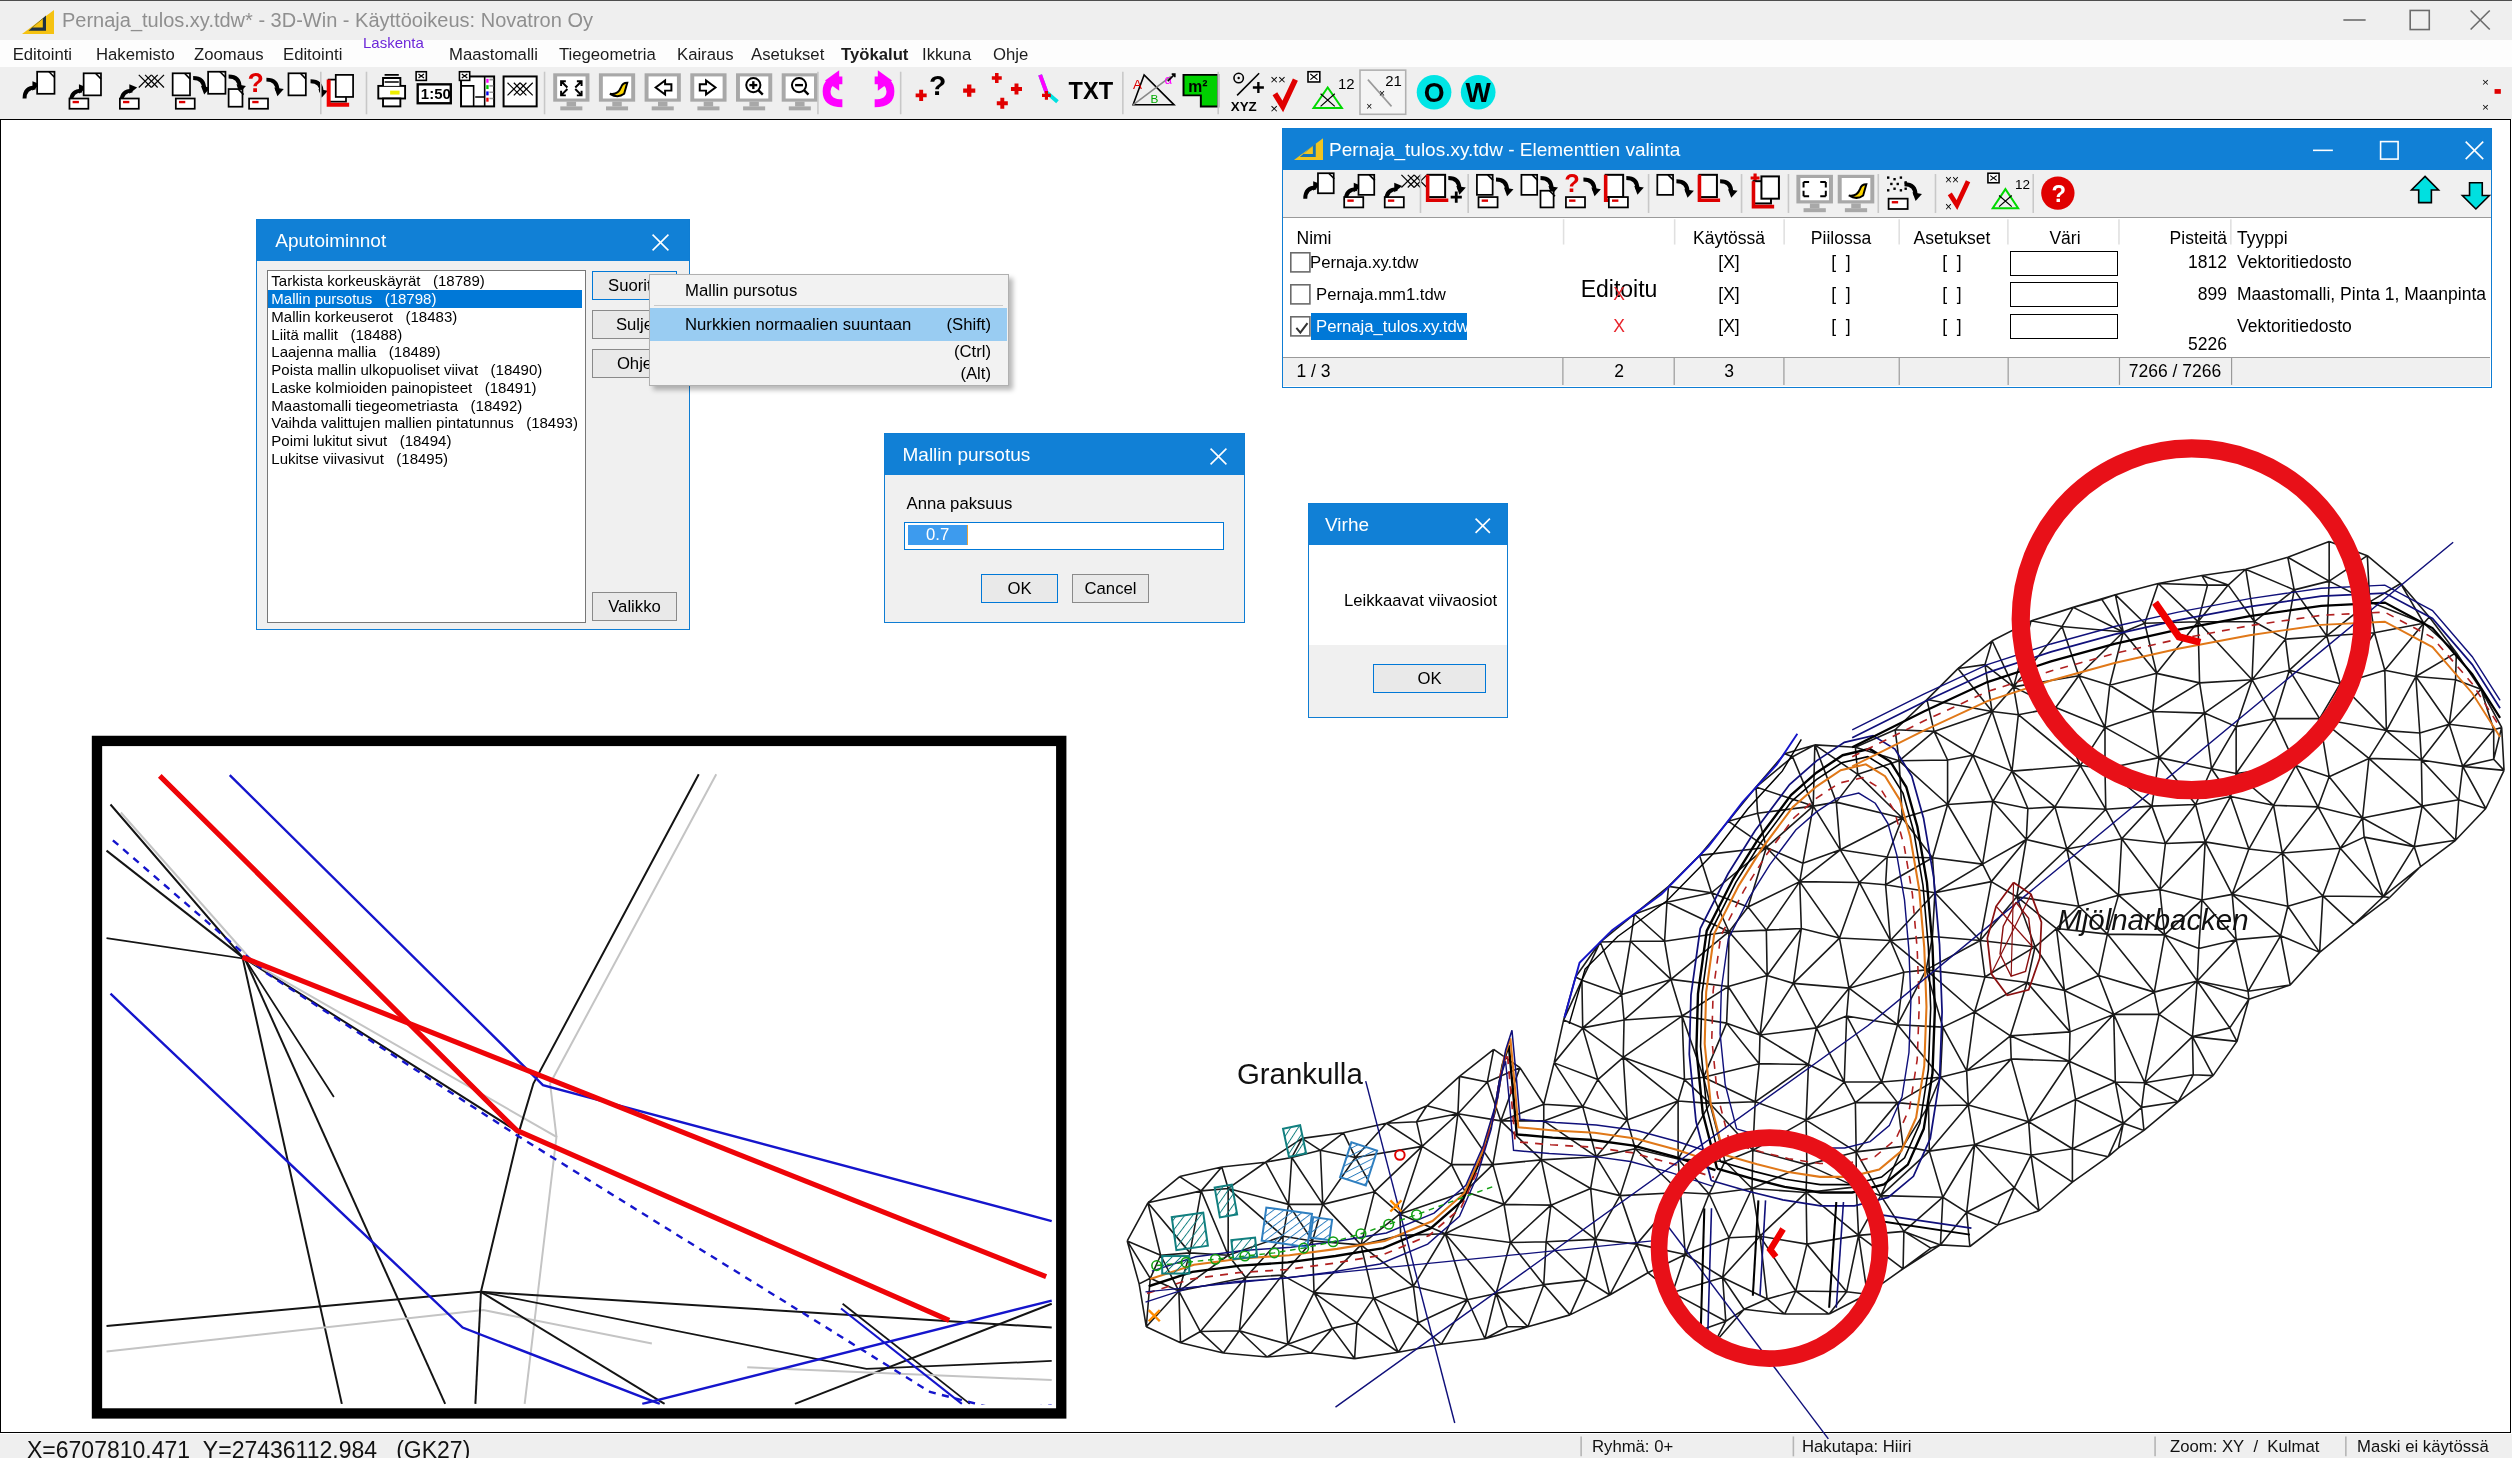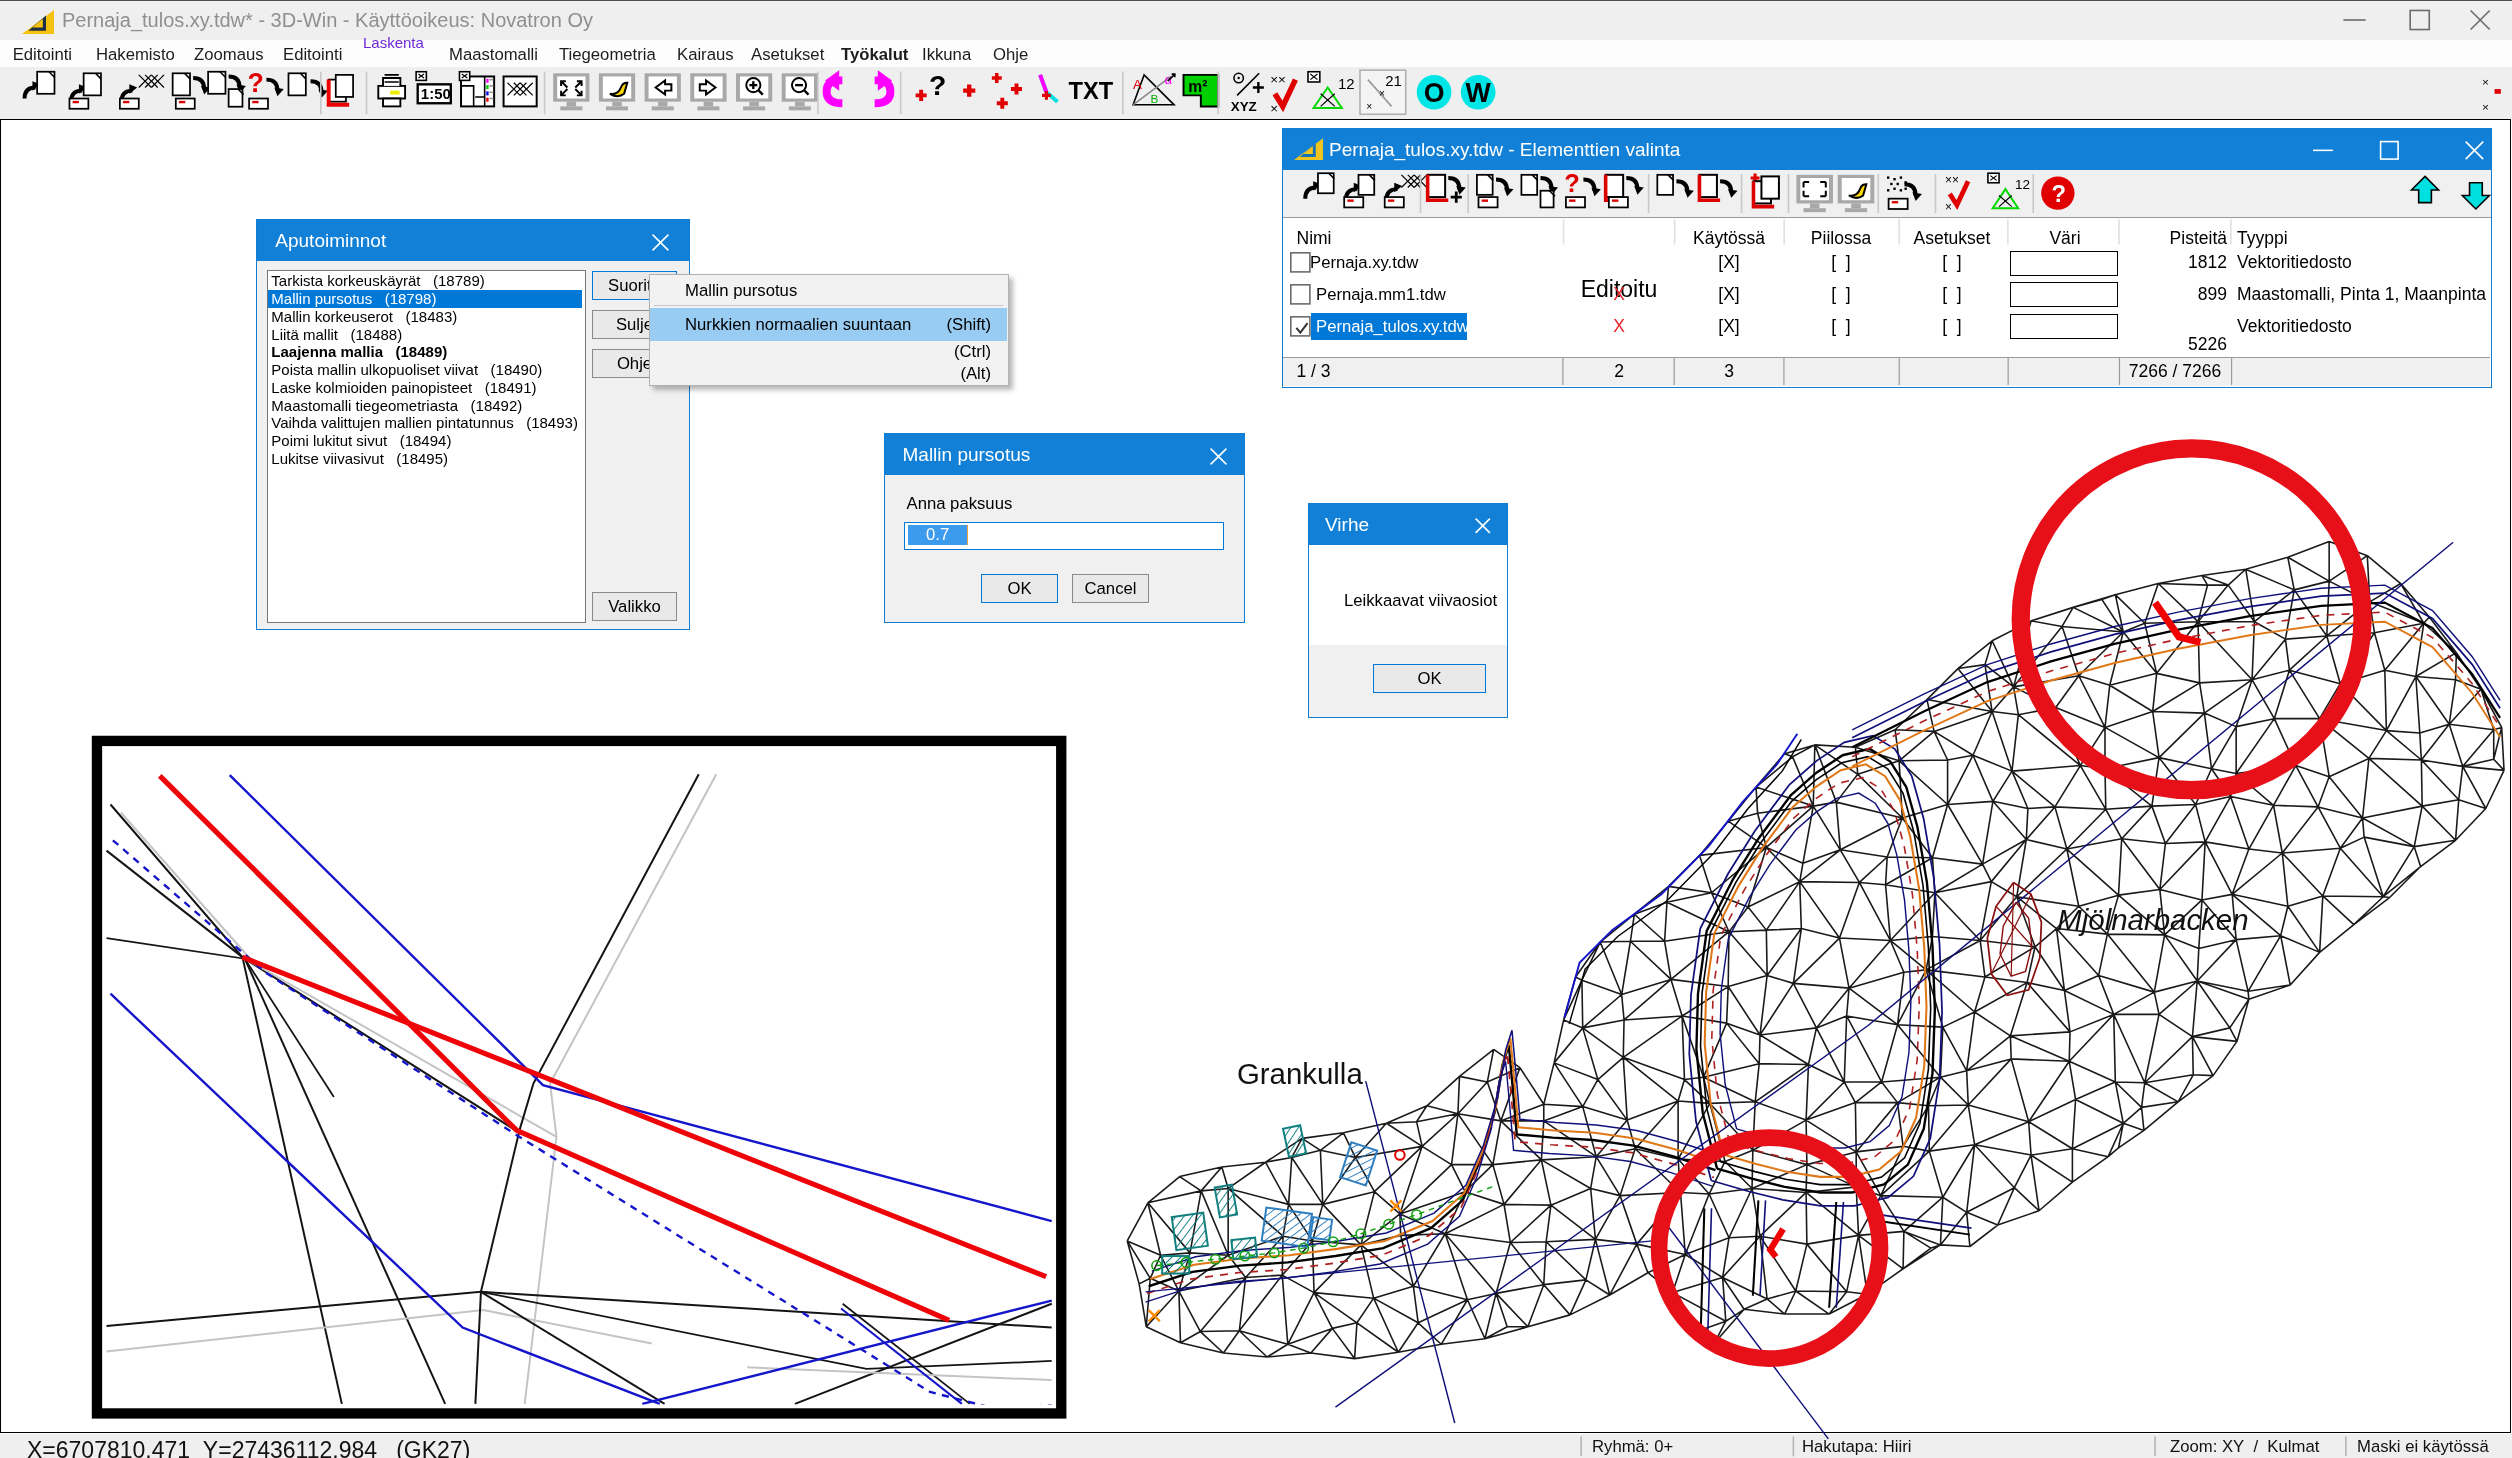--- a/index.html
+++ b/index.html
@@ -527,21 +527,21 @@
         <line x1="2" y1="2" x2="22" y2="22"></line>
         <line x1="22" y1="2" x2="2" y2="22"></line>
       </g>
     </svg>
     <div class="abs" style="left:9.5px;top:50px;width:317px;height:351px;background:#fff;border:0.8px solid #777;"></div>
     <div class="abs" style="left:14.3px;top:52px;font-size:15px;color:#000;white-space:nowrap;">Tarkista korkeuskäyrät&nbsp;&nbsp;&nbsp;(18789)</div>
     <div class="abs" style="left:11px;top:70px;width:314px;height:18.3px;background:#0078d7;"></div>
     <div class="abs" style="left:14.3px;top:70px;font-size:15px;color:#fff;white-space:nowrap;">Mallin pursotus&nbsp;&nbsp;&nbsp;(18798)</div>
     <div class="abs" style="left:14.3px;top:88px;font-size:15px;color:#000;white-space:nowrap;">Mallin korkeuserot&nbsp;&nbsp;&nbsp;(18483)</div>
     <div class="abs" style="left:14.3px;top:106px;font-size:15px;color:#000;white-space:nowrap;">Liitä mallit&nbsp;&nbsp;&nbsp;(18488)</div>
-    <div class="abs" style="left:14.3px;top:123px;font-size:15px;color:#000;white-space:nowrap;font-weight:bold;">Laajenna mallia&nbsp;&nbsp;&nbsp;(18489)</div>
+    <div class="abs" style="left:14.3px;top:123px;font-size:15px;color:#000;white-space:nowrap;">Laajenna mallia&nbsp;&nbsp;&nbsp;(18489)</div>
     <div class="abs" style="left:14.3px;top:141px;font-size:15px;color:#000;white-space:nowrap;">Poista mallin ulkopuoliset viivat&nbsp;&nbsp;&nbsp;(18490)</div>
     <div class="abs" style="left:14.3px;top:159px;font-size:15px;color:#000;white-space:nowrap;">Laske kolmioiden painopisteet&nbsp;&nbsp;&nbsp;(18491)</div>
     <div class="abs" style="left:14.3px;top:177px;font-size:15px;color:#000;white-space:nowrap;">Maastomalli tiegeometriasta&nbsp;&nbsp;&nbsp;(18492)</div>
     <div class="abs" style="left:14.3px;top:194px;font-size:15px;color:#000;white-space:nowrap;">Vaihda valittujen mallien pintatunnus&nbsp;&nbsp;&nbsp;(18493)</div>
     <div class="abs" style="left:14.3px;top:212px;font-size:15px;color:#000;white-space:nowrap;">Poimi lukitut sivut&nbsp;&nbsp;&nbsp;(18494)</div>
     <div class="abs" style="left:14.3px;top:230px;font-size:15px;color:#000;white-space:nowrap;">Lukitse viivasivut&nbsp;&nbsp;&nbsp;(18495)</div>
     <div class="abs" style="left:335px;top:51px;width:85px;height:29px;background:#e9e9e9;border:1.6px solid #0078d7;box-sizing:border-box;display:flex;align-items:center;justify-content:center;font-size:16.7px;color:#000;">Suorita</div>
     <div class="abs" style="left:335px;top:90px;width:85px;height:29px;background:#e9e9e9;border:0.8px solid #8a8a8a;box-sizing:border-box;display:flex;align-items:center;justify-content:center;font-size:16.7px;color:#000;">Sulje</div>
     <div class="abs" style="left:335px;top:129px;width:85px;height:29px;background:#e9e9e9;border:0.8px solid #8a8a8a;box-sizing:border-box;display:flex;align-items:center;justify-content:center;font-size:16.7px;color:#000;">Ohje</div>
     <div class="abs" style="left:335px;top:372px;width:85px;height:29px;background:#e9e9e9;border:0.8px solid #8a8a8a;box-sizing:border-box;display:flex;align-items:center;justify-content:center;font-size:16.7px;color:#000;">Valikko</div>

